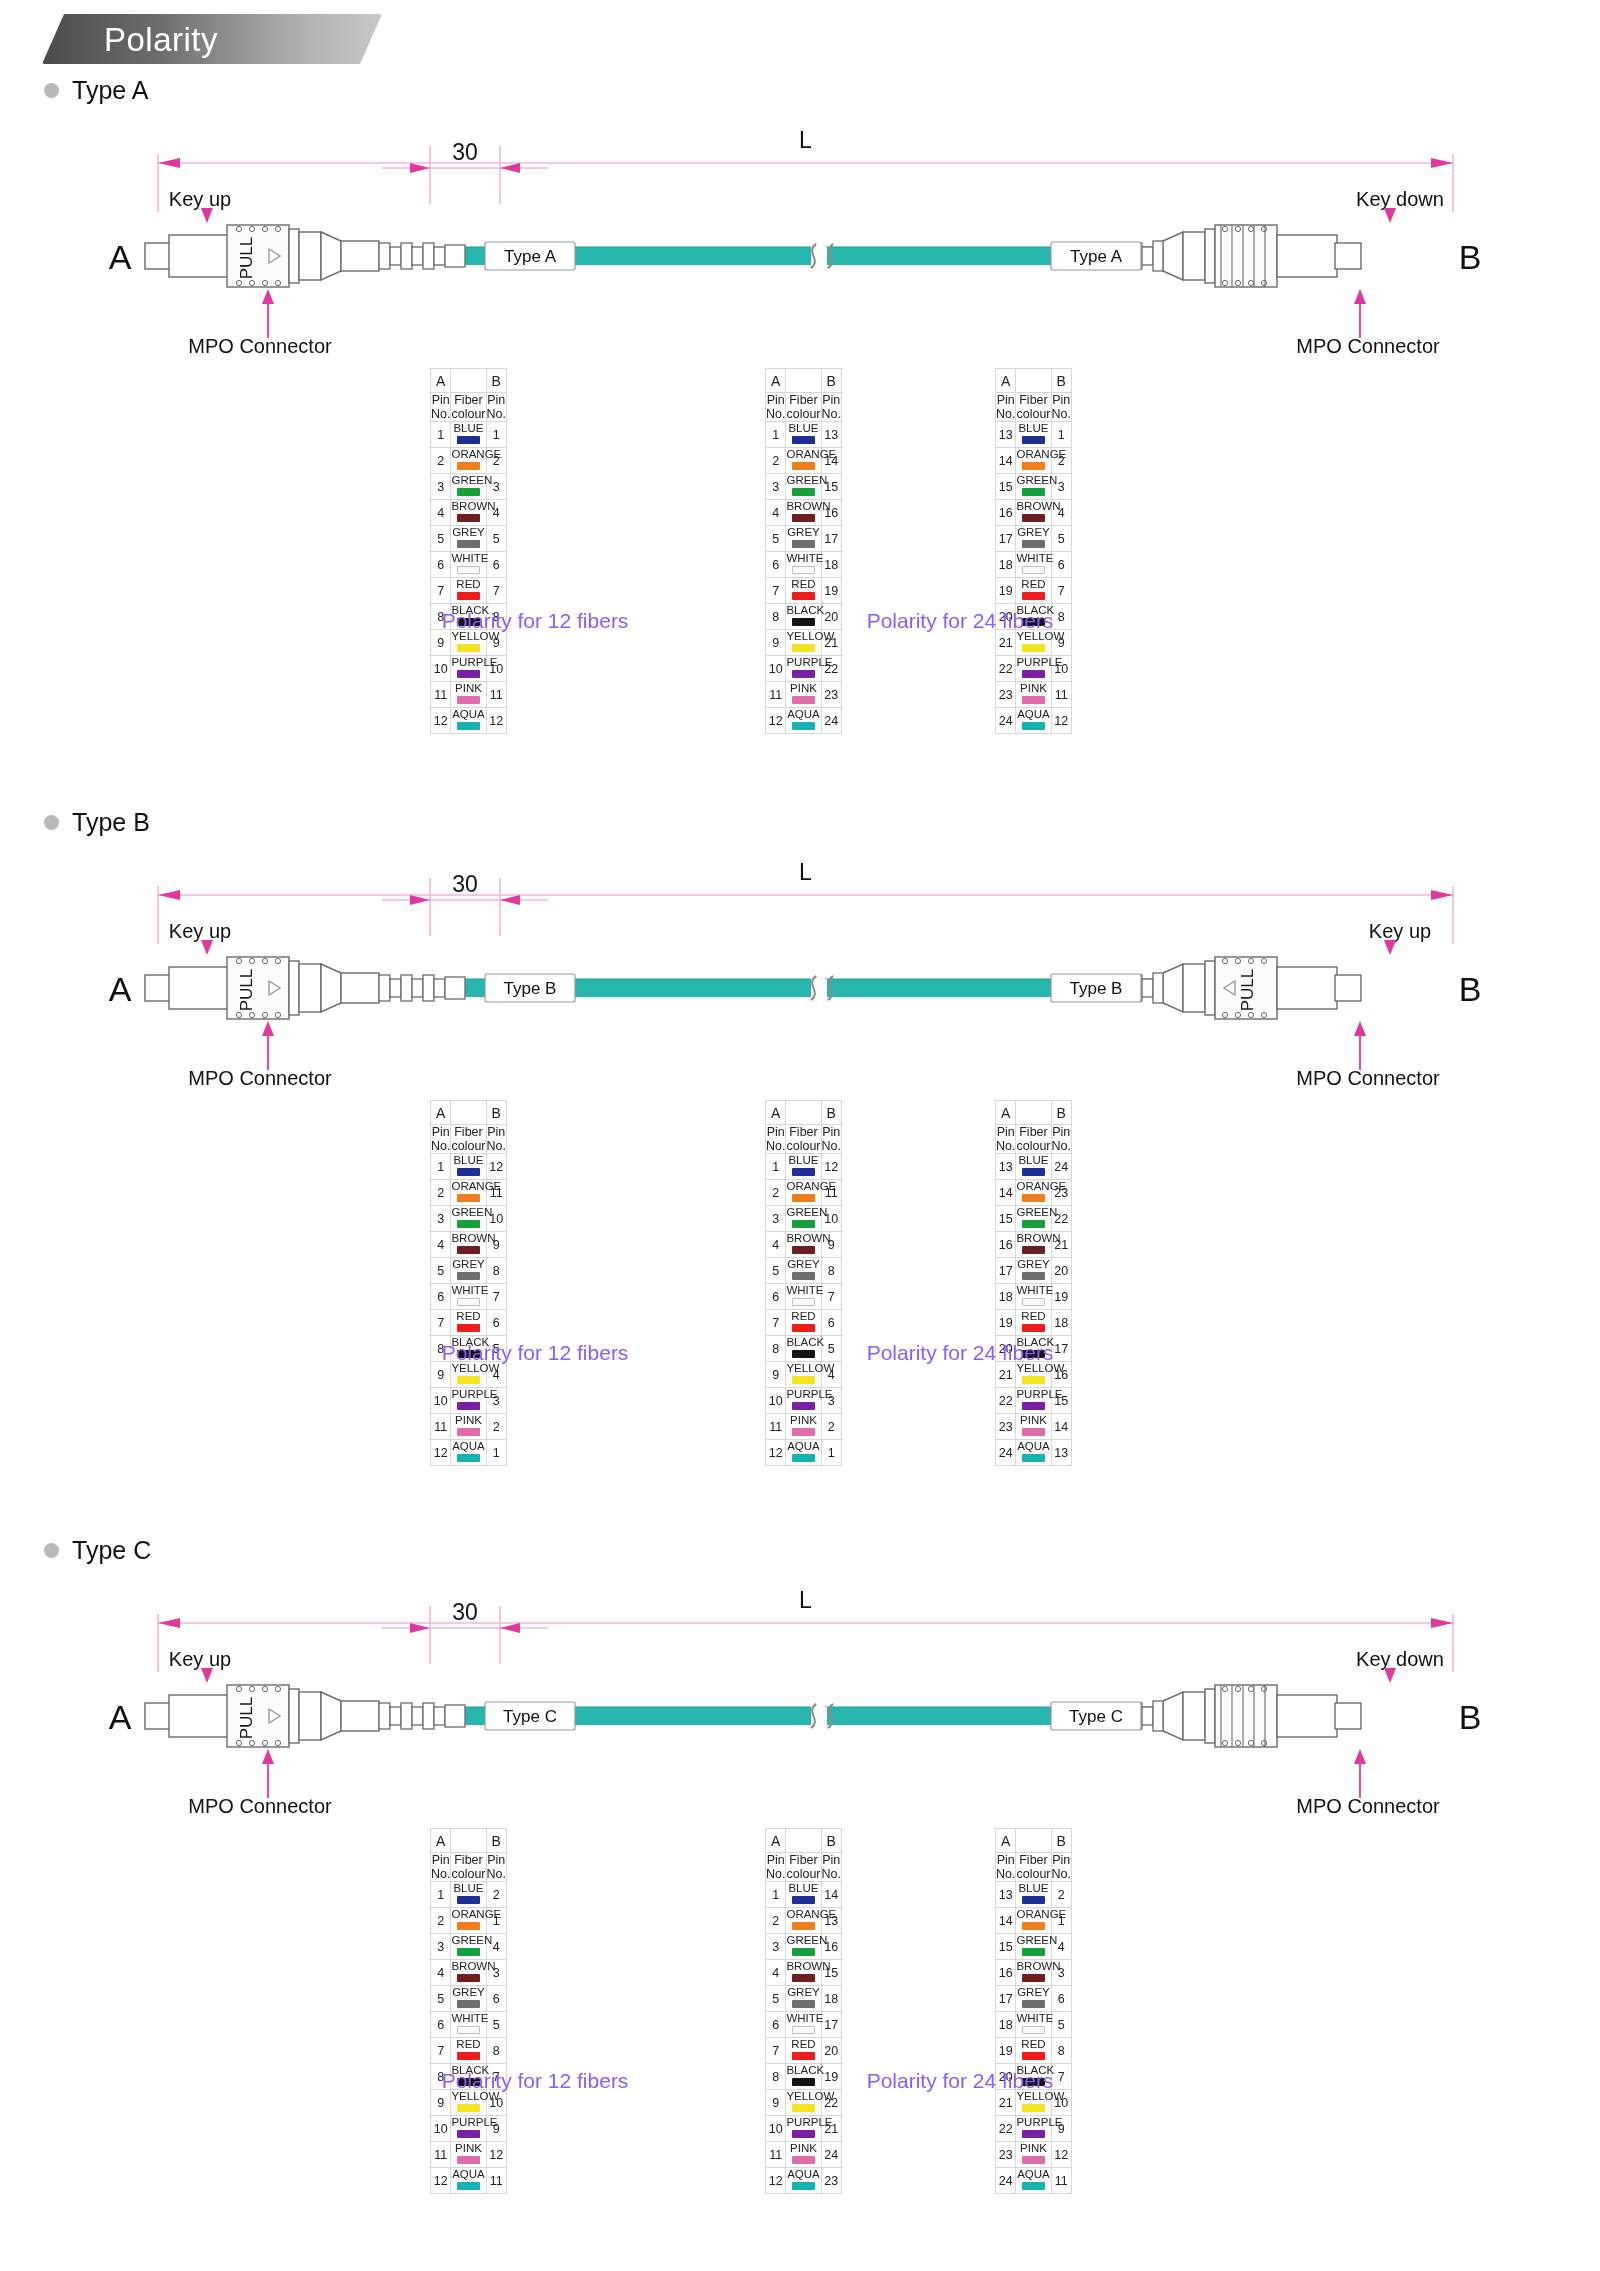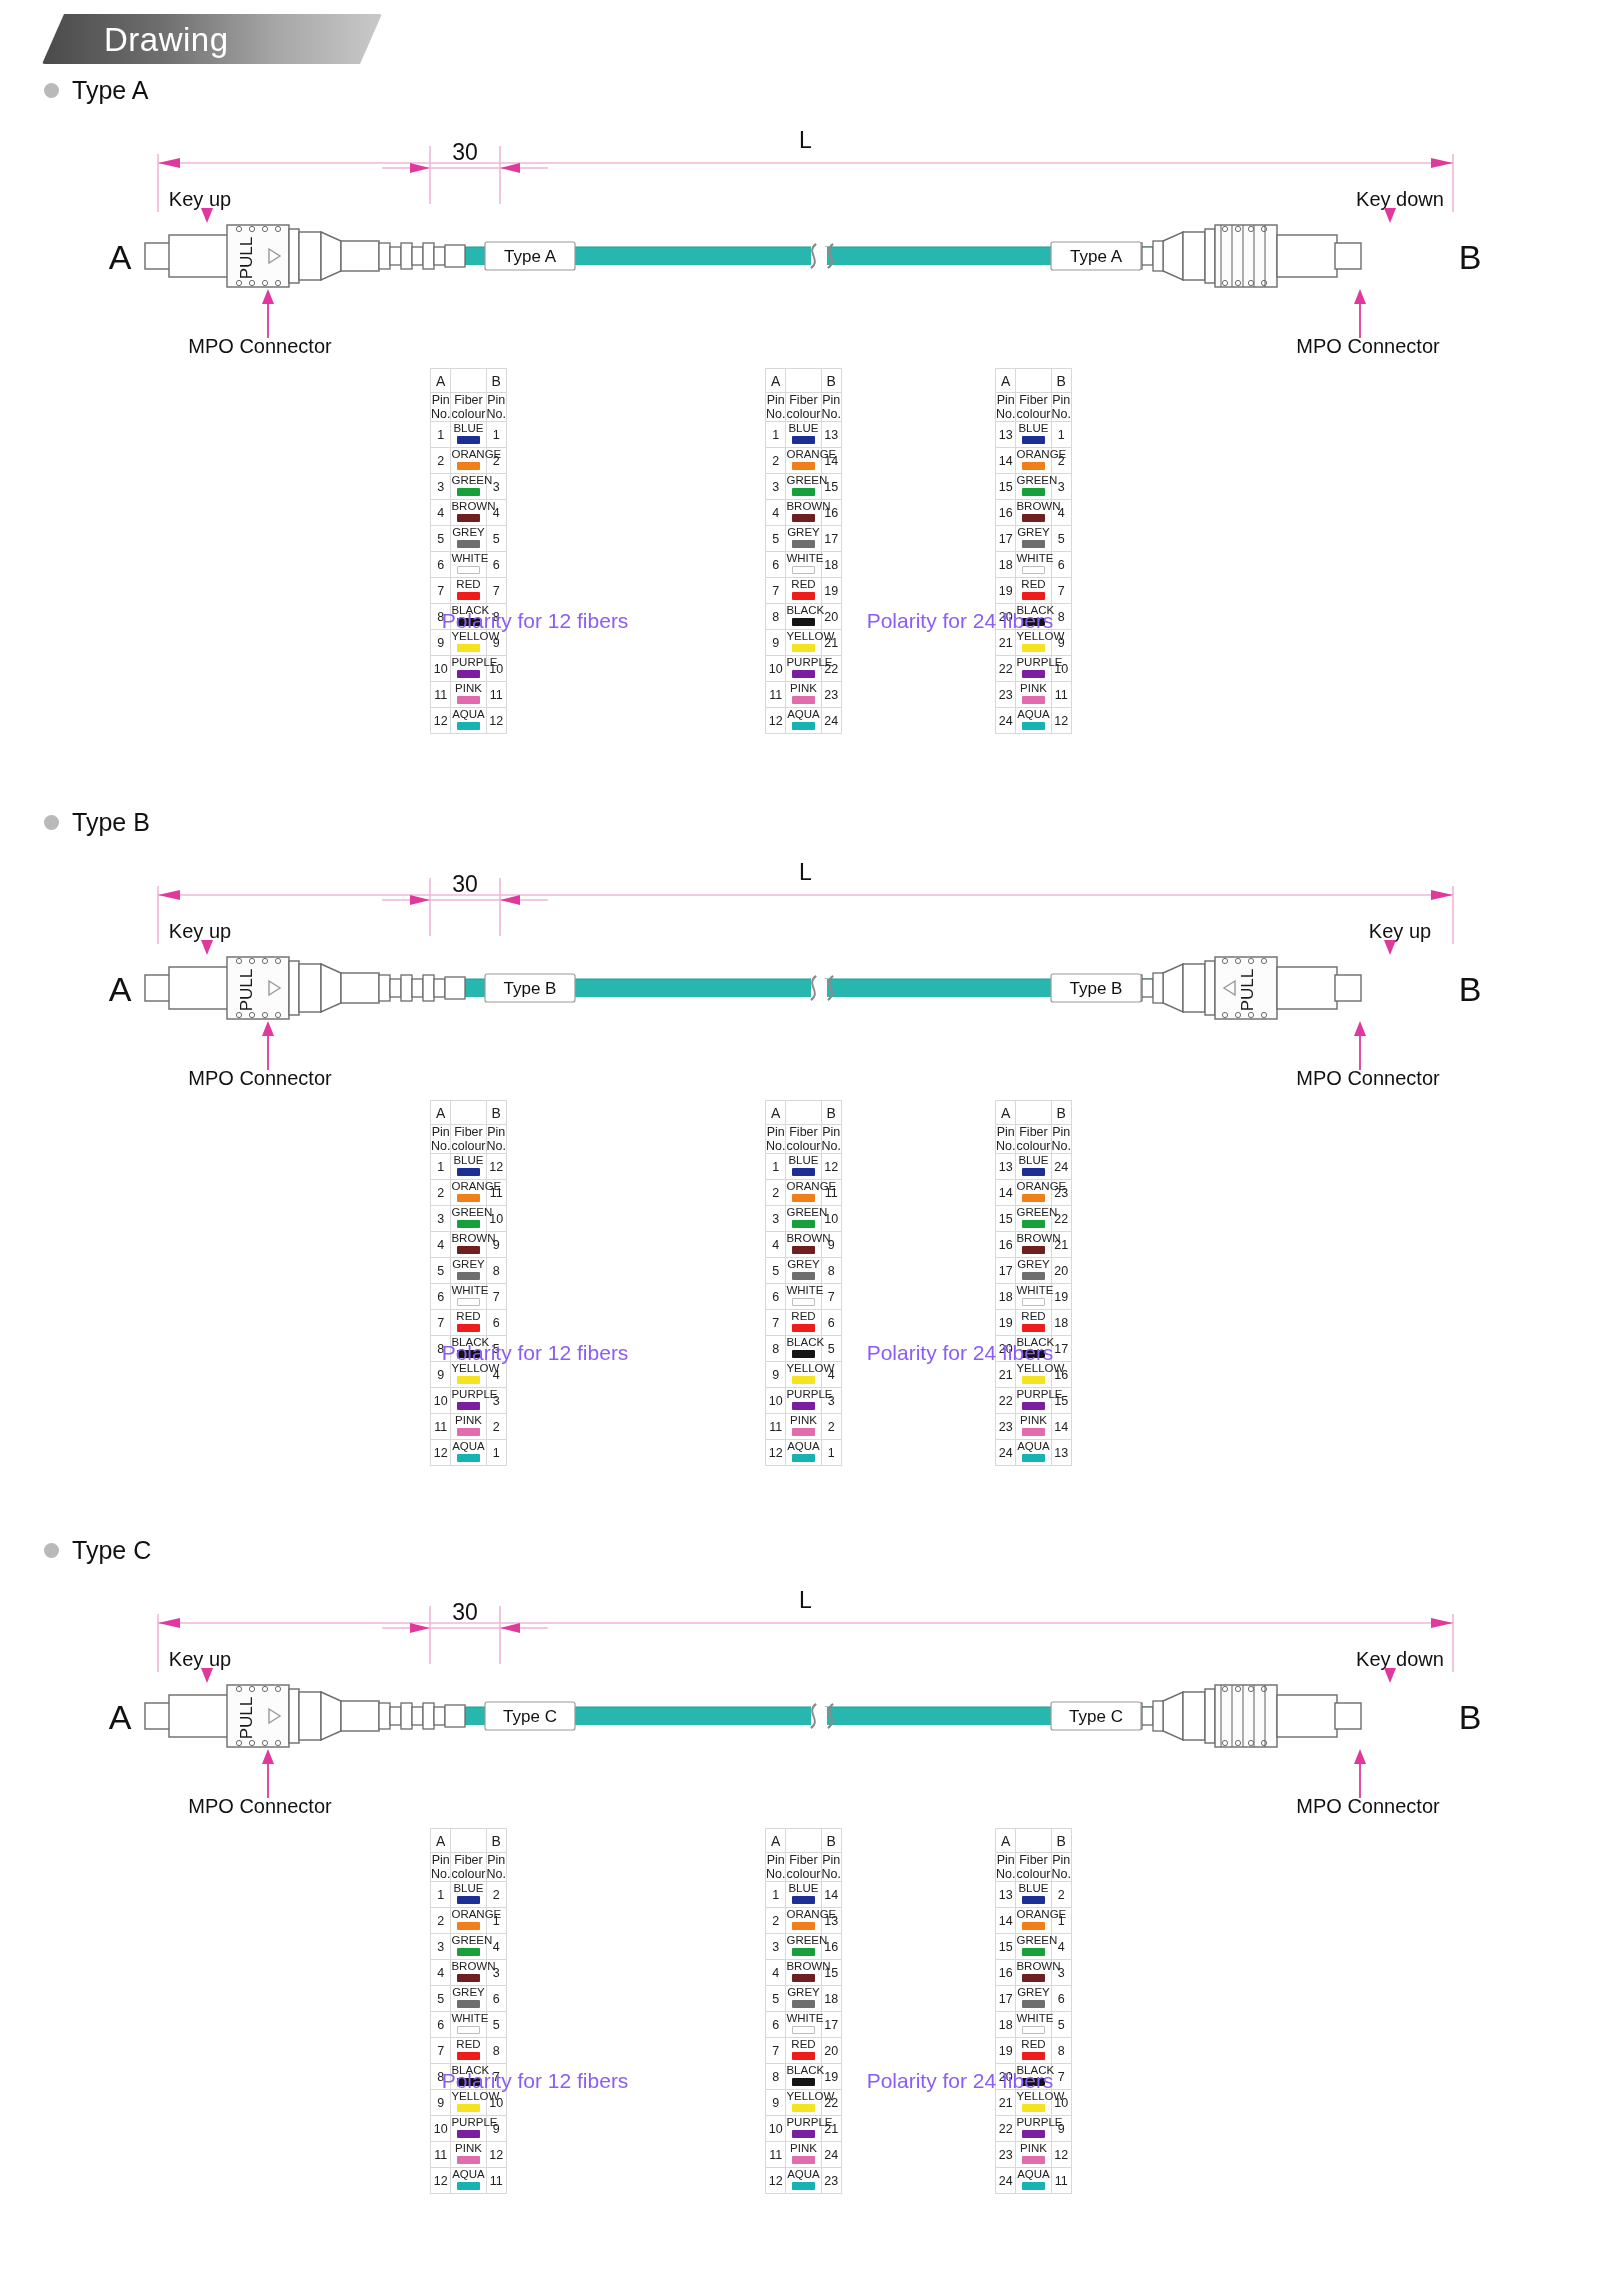--- a/index.html
+++ b/index.html
@@ -70,21 +70,21 @@
 
   .cap {
     position:absolute; font-size:21px; color:#8b5cf6; text-align:center; line-height:1;
   }
 </style>
 </head>
 <body>
 
 <div class="banner-wrap">
   <div class="banner"></div>
-  <div class="banner-title">Drawing</div>
+  <div class="banner-title">Polarity</div>
 </div>
 
 <div id="sections-root">
     <div class="section" style="top:78px;height:700px;">
     <div class="sec-head">
       <span class="bullet"></span>
       <span class="sec-title">Type A</span>
     </div>
     <div class="canvas" style="top:38px;">
       <svg width="1600" height="300" xmlns="http://www.w3.org/2000/svg">

